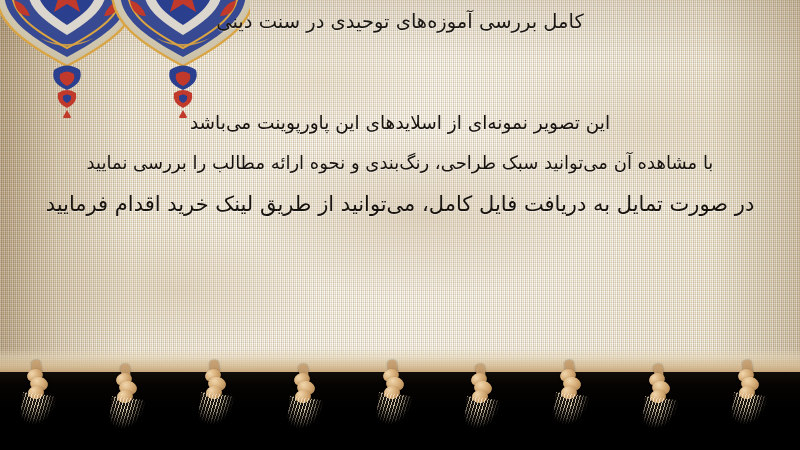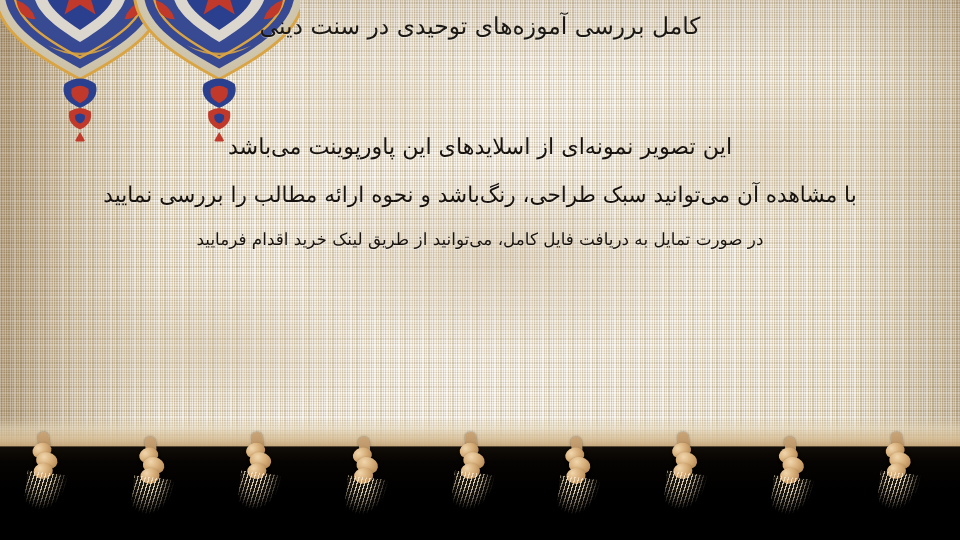--- a/index.html
+++ b/index.html
@@ -128,21 +128,21 @@
     text-align:center;direction:rtl;
     color:#17120e;
     font-family:"DejaVu Sans","Liberation Sans",sans-serif;
     font-size:18.5px;
     font-weight:400;
     text-shadow:0 1px 0 rgba(255,255,255,.30);
   }
   .body-block .bline{display:block;white-space:nowrap;margin-bottom:19px;}
   .body-block .bline.b1{font-size:18.5px;}
   .body-block .bline.b2{font-size:18px;}
-  .body-block .bline.b3{font-size:14px;}
+  .body-block .bline.b3{font-size:21px;}
 </style>
 </head>
 <body>
 
 <div id="stage">
 
   <div class="carpet-field"></div>
   <div class="field-shade-top"></div>
   <div class="field-shade-left"></div>
   <div class="field-shade-right"></div>
@@ -212,21 +212,21 @@
       <path d="M75 180 l4 7 l-4 6 l-4 -6 Z" fill="#c0392b"></path>
     </svg>
   </div>
 
   <div class="title-block">
     <span class="tline">کامل بررسی آموزه‌های توحیدی در سنت دینی</span>
   </div>
 
   <div class="body-block">
     <span class="bline b1">این تصویر نمونه‌ای از اسلایدهای این پاورپوینت می‌باشد</span>
-    <span class="bline b2">با مشاهده آن می‌توانید سبک طراحی، رنگ‌باشد و نحوه ارائه مطالب را بررسی نمایید</span>
+    <span class="bline b2">با مشاهده آن می‌توانید سبک طراحی، رنگ‌بندی و نحوه ارائه مطالب را بررسی نمایید</span>
     <span class="bline b3">در صورت تمایل به دریافت فایل کامل، می‌توانید از طریق لینک خرید اقدام فرمایید</span>
   </div>
 
   <div class="selvedge"></div>
   <div class="black-band"></div>
 
   <div class="fringe-row" id="fringe-row">
       <div class="tassel" style="left: 12px; top: 0px;">
         <span class="cord"></span>
         <span class="knot">

